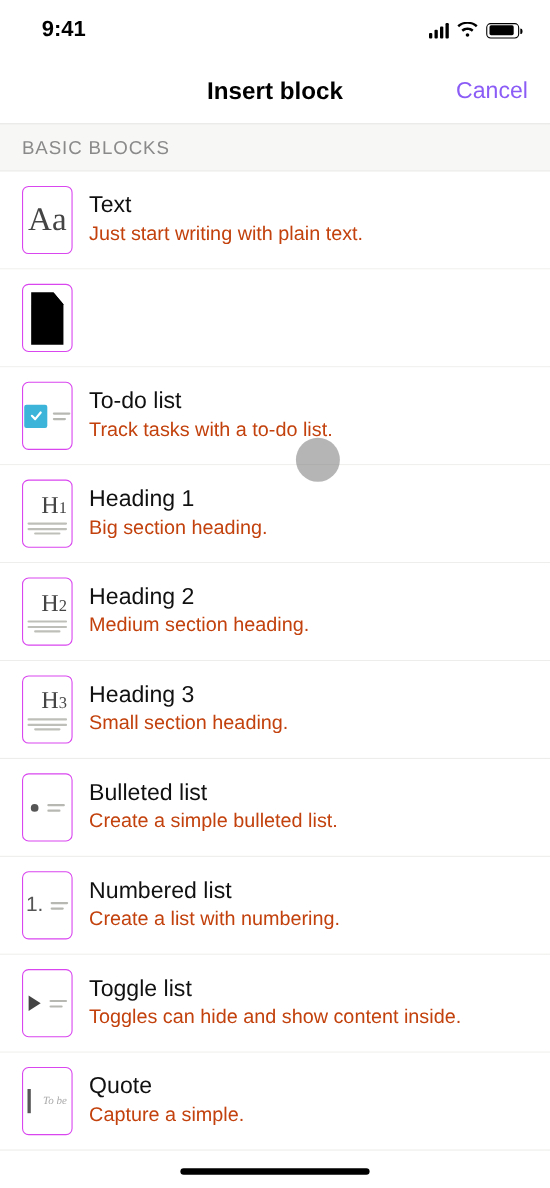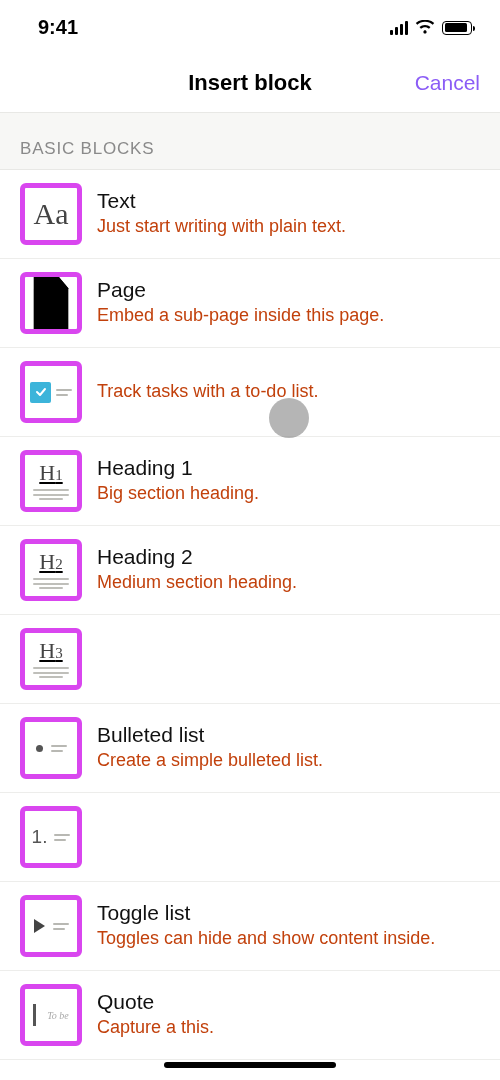--- a/index.html
+++ b/index.html
@@ -39,57 +39,57 @@
     .battery-fill { position: absolute; inset: 1.5px 4px 1.5px 1.5px; background: #000; border-radius: 1.5px; }
     .header {
       display: flex; align-items: center; justify-content: center;
       height: 58px; position: relative;
       padding: 0 20px;
     }
     .header-title { font-size: 22px; font-weight: 600; color: #000; }
     .header-cancel { position: absolute; right: 20px; color: #8b5cf6; font-size: 21px; font-weight: 400; }
     .section-header {
       background: #f7f7f5;
-      padding: 26px 20px 10px;
+      padding: 12px 20px 10px;
       color: #8a8a8a;
       font-size: 17px;
       letter-spacing: 0.8px;
       border-top: 1px solid #e8e8e5;
       border-bottom: 1px solid #e8e8e5;
     }
     .block-item {
       display: flex; align-items: center;
       padding: 13px 20px;
       border-bottom: 1px solid #ededeb;
       background: #fff;
     }
     .icon-box {
-      width: 62px; height: 62px; flex-shrink: 0;
-      border: 5px solid #d946ef; border-radius: 6px;
+      width: 46px; height: 62px; flex-shrink: 0;
+      border: 1px solid #d946ef; border-radius: 6px;
       display: flex; align-items: center; justify-content: center;
       font-family: Georgia, "Times New Roman", serif;
       background: #fff;
       overflow: hidden;
     }
     .block-text { margin-left: 15px; flex: 1; }
     .block-title { font-size: 21px; font-weight: 400; color: #111; margin-bottom: 2px; }
     .block-desc { font-size: 18px; color: #c2410c; line-height: 1.3; }
 
     .icon-aa { font-size: 30px; color: #444; font-weight: 400; }
     .icon-todo { display: flex; align-items: center; gap: 5px; }
     .icon-todo .cb {
       width: 21px; height: 21px; background: #3cb4da;
       display: flex; align-items: center; justify-content: center; border-radius: 2px;
     }
     .icon-todo .cb svg { width: 14px; height: 14px; }
     .icon-lines { display: flex; flex-direction: column; gap: 3px; }
     .icon-lines span { height: 2px; background: #b8b8b3; border-radius: 1px; }
     .icon-lines span:nth-child(1) { width: 16px; }
     .icon-lines span:nth-child(2) { width: 12px; }
-    .icon-heading { display: flex; flex-direction: column; align-items: center; gap: 5px; text-decoration: underline; }
+    .icon-heading { display: flex; flex-direction: column; align-items: flex-end; gap: 5px; }
     .icon-heading .h { font-family: Georgia, serif; font-size: 22px; color: #444; line-height: 1; }
     .icon-heading .hl { display: flex; flex-direction: column; gap: 2.5px; align-items: center; }
     .icon-heading .hl span { height: 2px; background: #bfbfba; border-radius: 1px; }
     .icon-heading .hl span:nth-child(1) { width: 36px; }
     .icon-heading .hl span:nth-child(2) { width: 36px; }
     .icon-heading .hl span:nth-child(3) { width: 24px; }
     .icon-bullet { display: flex; align-items: center; gap: 8px; }
     .icon-bullet .dot { width: 7px; height: 7px; background: #555; border-radius: 50%; }
     .icon-numbered { display: flex; align-items: center; gap: 7px; font-family: -apple-system, sans-serif; }
     .icon-numbered .num { font-size: 19px; color: #555; }
@@ -154,41 +154,38 @@
 </div>
 
 <div class="block-item">
   <div class="icon-box">
     <svg viewBox="0 0 24 30" class="icon-page">
         <path d="M4 2h11l5 6v20H4z" stroke-width="1.6"></path>
         <path d="M15 2v6h5" stroke-width="1.6"></path>
         <path d="M8 14h8M8 18h8M8 22h8" stroke-width="1.6"></path>
       </svg>
   </div>
-  <div class="block-text">
-    <div class="block-title">Page</div>
-    <div class="block-desc">Embed a sub-page inside this page.</div>
-  </div>
 </div>
 
 <div class="block-item">
   <div class="icon-box">
     <div class="icon-todo">
       <div class="cb">
           <svg viewBox="0 0 14 14">
             <path d="M3 7l3 3 5-6" stroke="#fff" stroke-width="2" fill="none" stroke-linecap="round" stroke-linejoin="round"></path>
           </svg>
         </div>
       <div class="icon-lines">
           <span></span>
           <span></span>
         </div>
     </div>
   </div>
   <div class="block-text">
+    <div class="block-title">To-do list</div>
     <div class="block-desc">Track tasks with a to-do list.</div>
   </div>
 </div>
 
 <div class="block-item">
   <div class="icon-box">
     <div class="icon-heading">
         <span class="h">H<span style="font-size:15px;">1</span></span>
         <div class="hl">
           <span></span>
@@ -224,20 +221,24 @@
   <div class="icon-box">
     <div class="icon-heading">
         <span class="h">H<span style="font-size:15px;">3</span></span>
         <div class="hl">
           <span></span>
           <span></span>
           <span></span>
         </div>
       </div>
   </div>
+  <div class="block-text">
+    <div class="block-title">Heading 3</div>
+    <div class="block-desc">Small section heading.</div>
+  </div>
 </div>
 
 <div class="block-item">
   <div class="icon-box">
     <div class="icon-bullet">
         <div class="dot"></div>
         <div class="icon-lines">
           <span></span>
           <span></span>
         </div>
@@ -252,20 +253,24 @@
 <div class="block-item">
   <div class="icon-box">
     <div class="icon-numbered">
         <span class="num">1.</span>
         <div class="icon-lines">
           <span></span>
           <span></span>
         </div>
       </div>
   </div>
+  <div class="block-text">
+    <div class="block-title">Numbered list</div>
+    <div class="block-desc">Create a list with numbering.</div>
+  </div>
 </div>
 
 <div class="block-item">
   <div class="icon-box">
     <div class="icon-toggle">
         <div class="tri"></div>
         <div class="icon-lines">
           <span></span>
           <span></span>
         </div>
@@ -279,18 +284,18 @@
 
 <div class="block-item">
   <div class="icon-box">
     <div class="icon-quote">
         <div class="bar"></div>
         <span class="ql">To be</span>
       </div>
   </div>
   <div class="block-text">
     <div class="block-title">Quote</div>
-    <div class="block-desc">Capture a this.</div>
+    <div class="block-desc">Capture a simple.</div>
   </div>
 </div>
 
 <div class="touch-indicator"></div>
 <div class="home-indicator"></div>
 
 </body></html>

